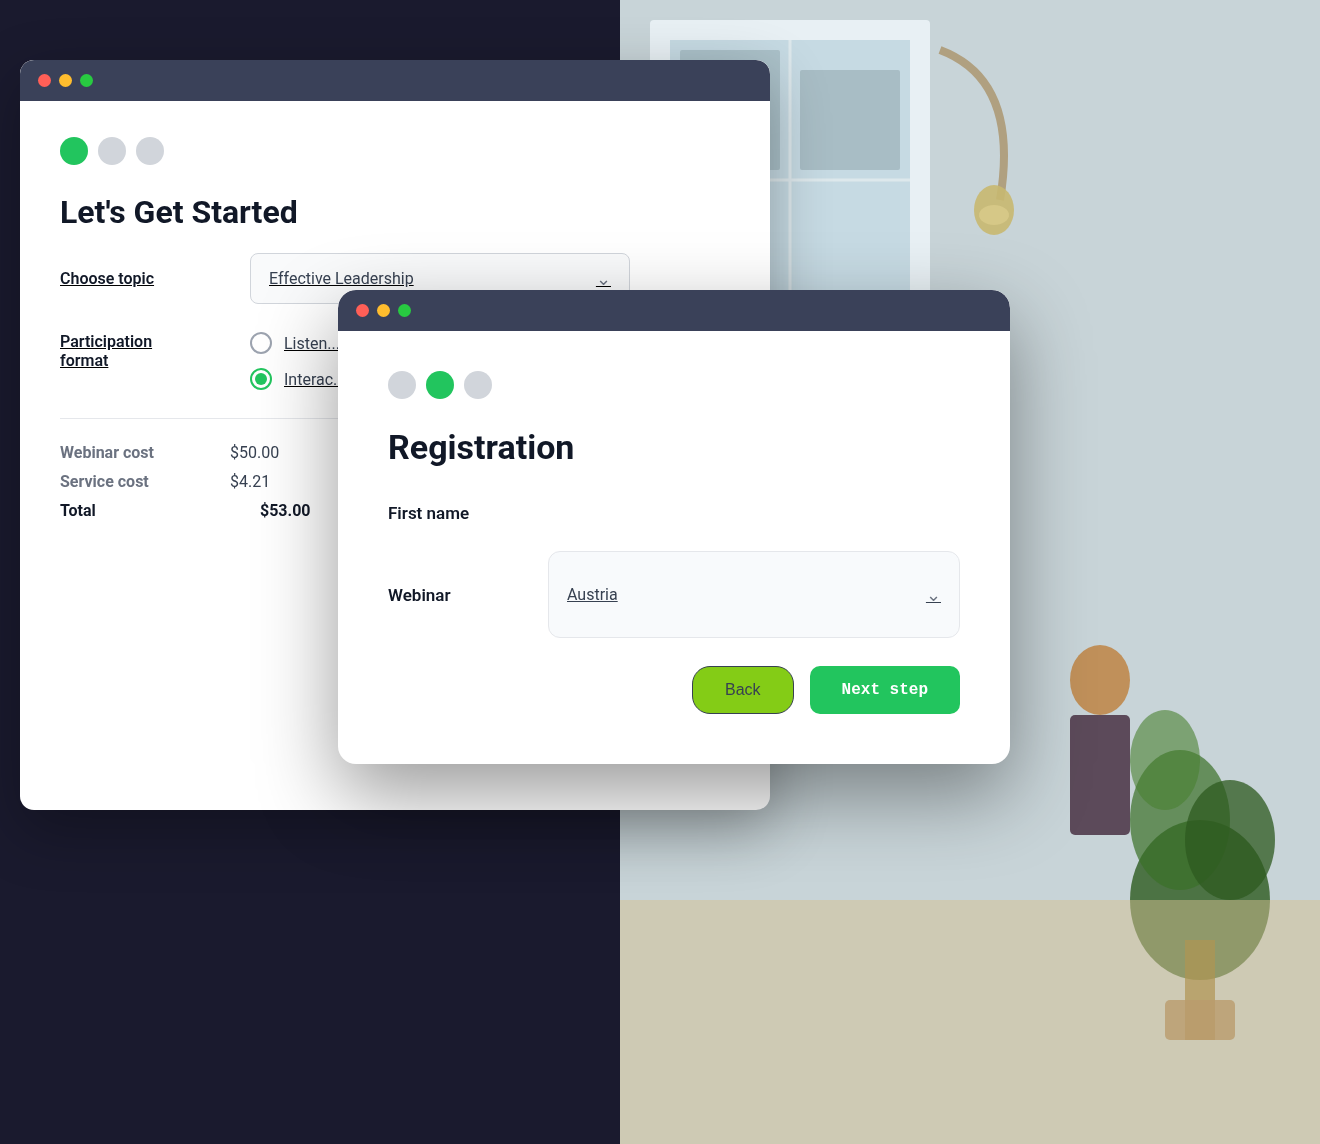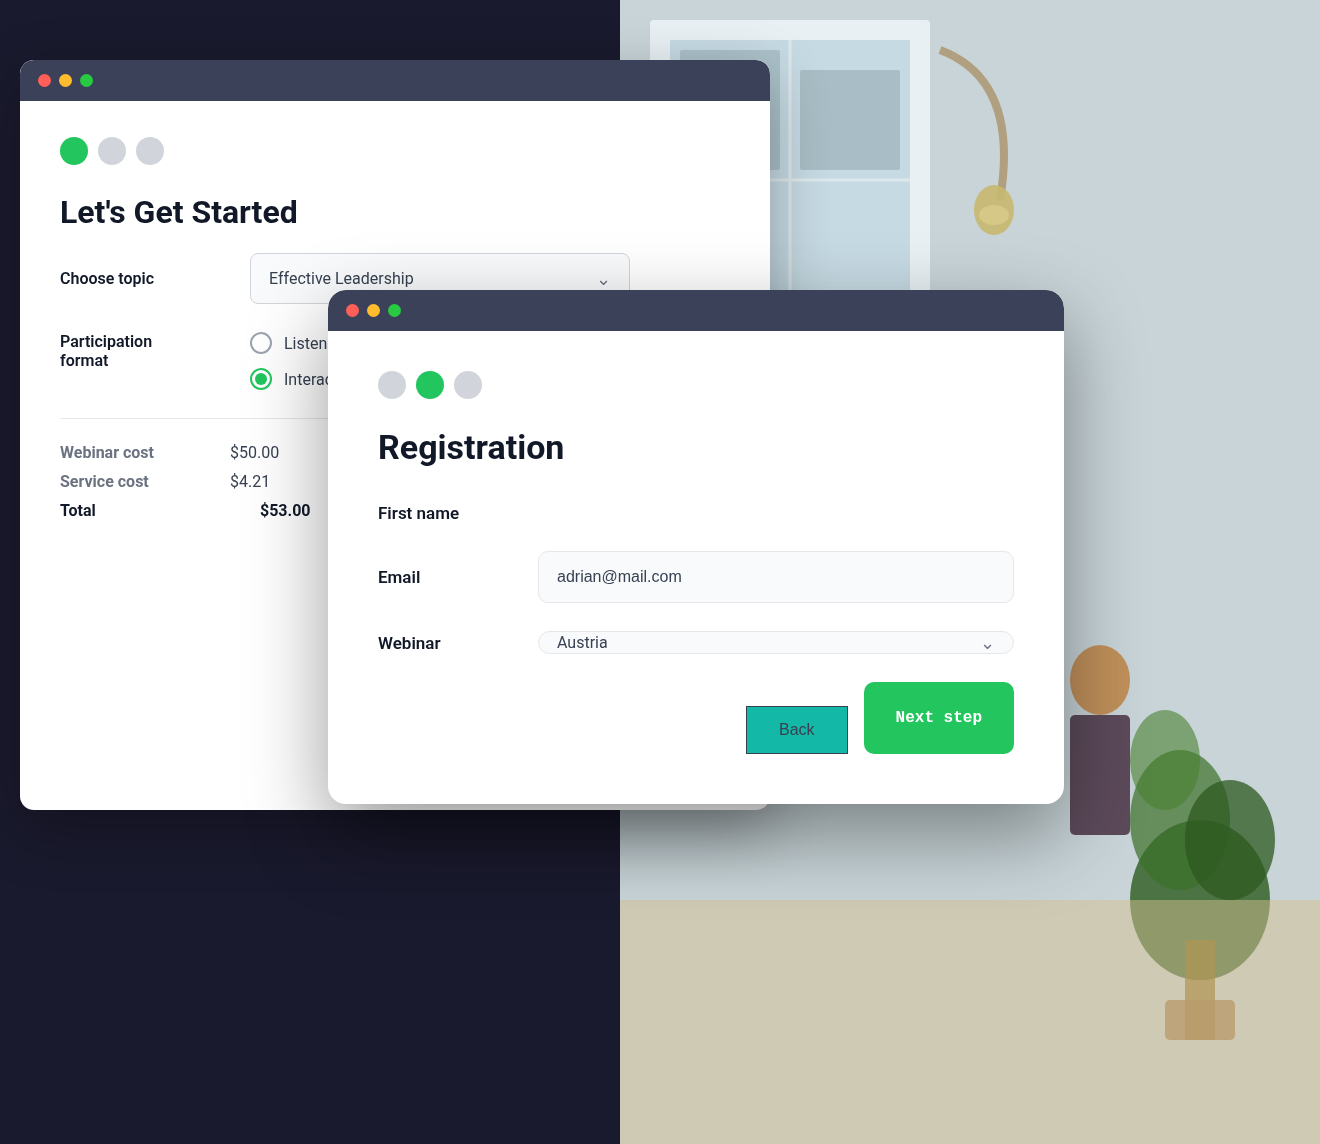--- a/index.html
+++ b/index.html
@@ -81,20 +81,21 @@
       color: #111827;
       margin-bottom: 22px;
     }
 
     
     .form-row {
       display: flex;
       align-items: center;
       margin-bottom: 28px;
       gap: 30px;
+      text-decoration: underline;
     }
 
     .form-label {
       font-size: 16px;
       font-weight: 600;
       color: #111827;
       min-width: 160px;
     }
 
     .form-select {
@@ -180,22 +181,22 @@
     }
 
     .cost-label { min-width: 120px; font-weight: bold; }
     .cost-value { color: #374151; }
     .cost-row.total .cost-value { color: #111827; margin-left: 30px; }
 
     
     .window-front {
       position: absolute;
       top: 290px;
-      left: 328px;
-      width: 736px;
+      left: 338px;
+      width: 672px;
       background: #fff;
       border-radius: 18px;
       box-shadow: 0 30px 80px rgba(0,0,0,0.4);
       overflow: hidden;
     }
 
     .window-front .window-titlebar {
       border-radius: 18px 18px 0 0;
     }
 
@@ -237,49 +238,49 @@
       border: 1px solid #e5e7eb;
       border-radius: 10px;
       font-size: 16px;
       color: #374151;
       background: #f8fafc;
       outline: none;
     }
 
     .reg-select-wrapper {
       flex: 1;
-      padding: 0 18px;
+      padding: 32px 18px;
       border: 1px solid #e5e7eb;
       border-radius: 12px;
       font-size: 16px;
       color: #374151;
       background: #f8fafc;
       display: flex;
       align-items: center;
       justify-content: space-between;
+      text-decoration: underline;
     }
 
     
     .button-row {
       display: flex;
       justify-content: flex-end;
       gap: 16px;
       margin-top: 20px;
     }
 
     .btn-back {
       padding: 14px 32px;
       border: 1.5px solid #374151;
-      border-radius: 0;
-      background: #14b8a6;
+      border-radius: 18px;
+      background: #84cc16;
       font-size: 16px;
       font-weight: 500;
       color: #374151;
       cursor: pointer;
-      margin-top: 24px;
     }
 
     .btn-next {
       padding: 14px 32px;
       border: none;
       border-radius: 10px;
       background: #22c55e;
       font-size: 16px;
       font-weight: 600;
       color: #fff;
@@ -410,24 +411,20 @@
       <div class="step-dot active"></div>
       <div class="step-dot inactive"></div>
     </div>
 
     <h1 class="reg-title">Registration</h1>
 
     <div class="reg-form-row">
       <label class="reg-label">First name</label>
     </div>
 
-    <div class="reg-form-row">
-      <label class="reg-label">Email</label>
-      <input class="reg-input" type="email" value="adrian@mail.com" style="">
-    </div>
 
     <div class="reg-form-row">
       <label class="reg-label">Webinar</label>
       <div class="reg-select-wrapper">
         <span>Austria</span>
         <span style="color:#6b7280;font-size:18px;">⌄</span>
       </div>
     </div>
 
     <div class="button-row">

